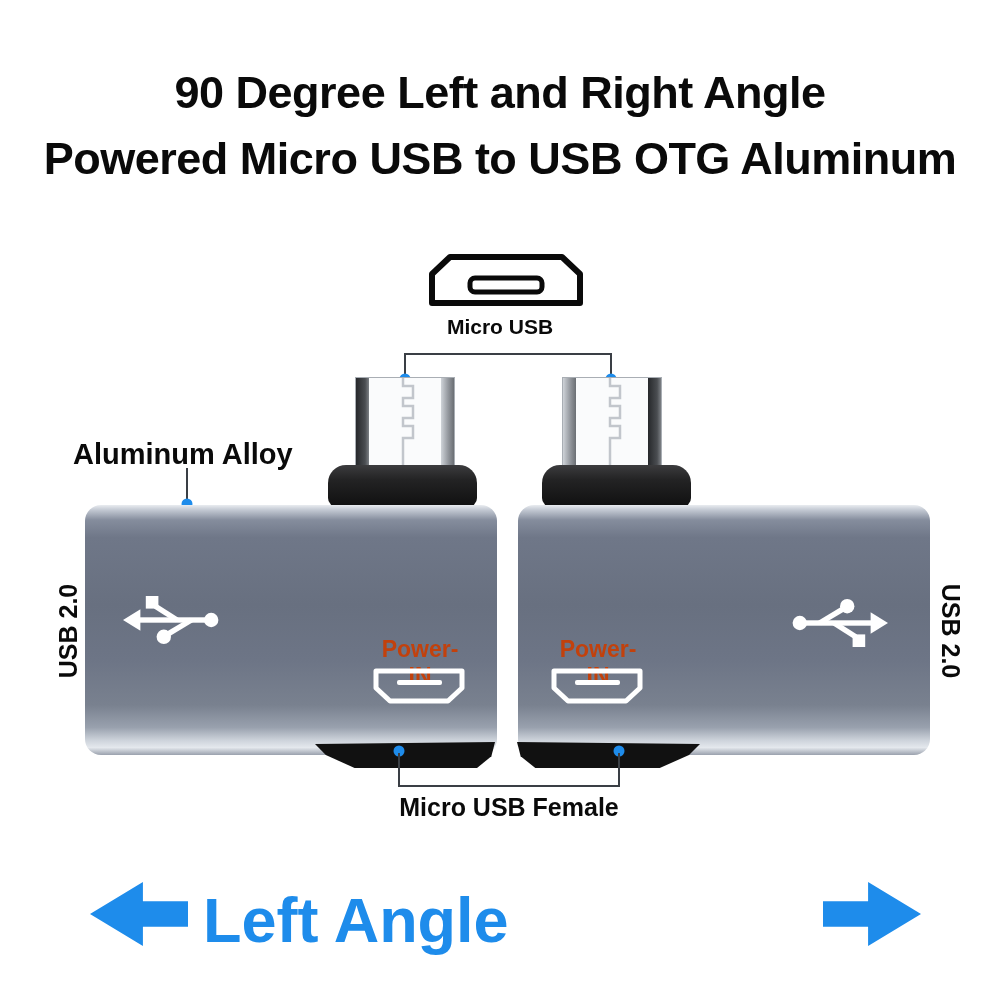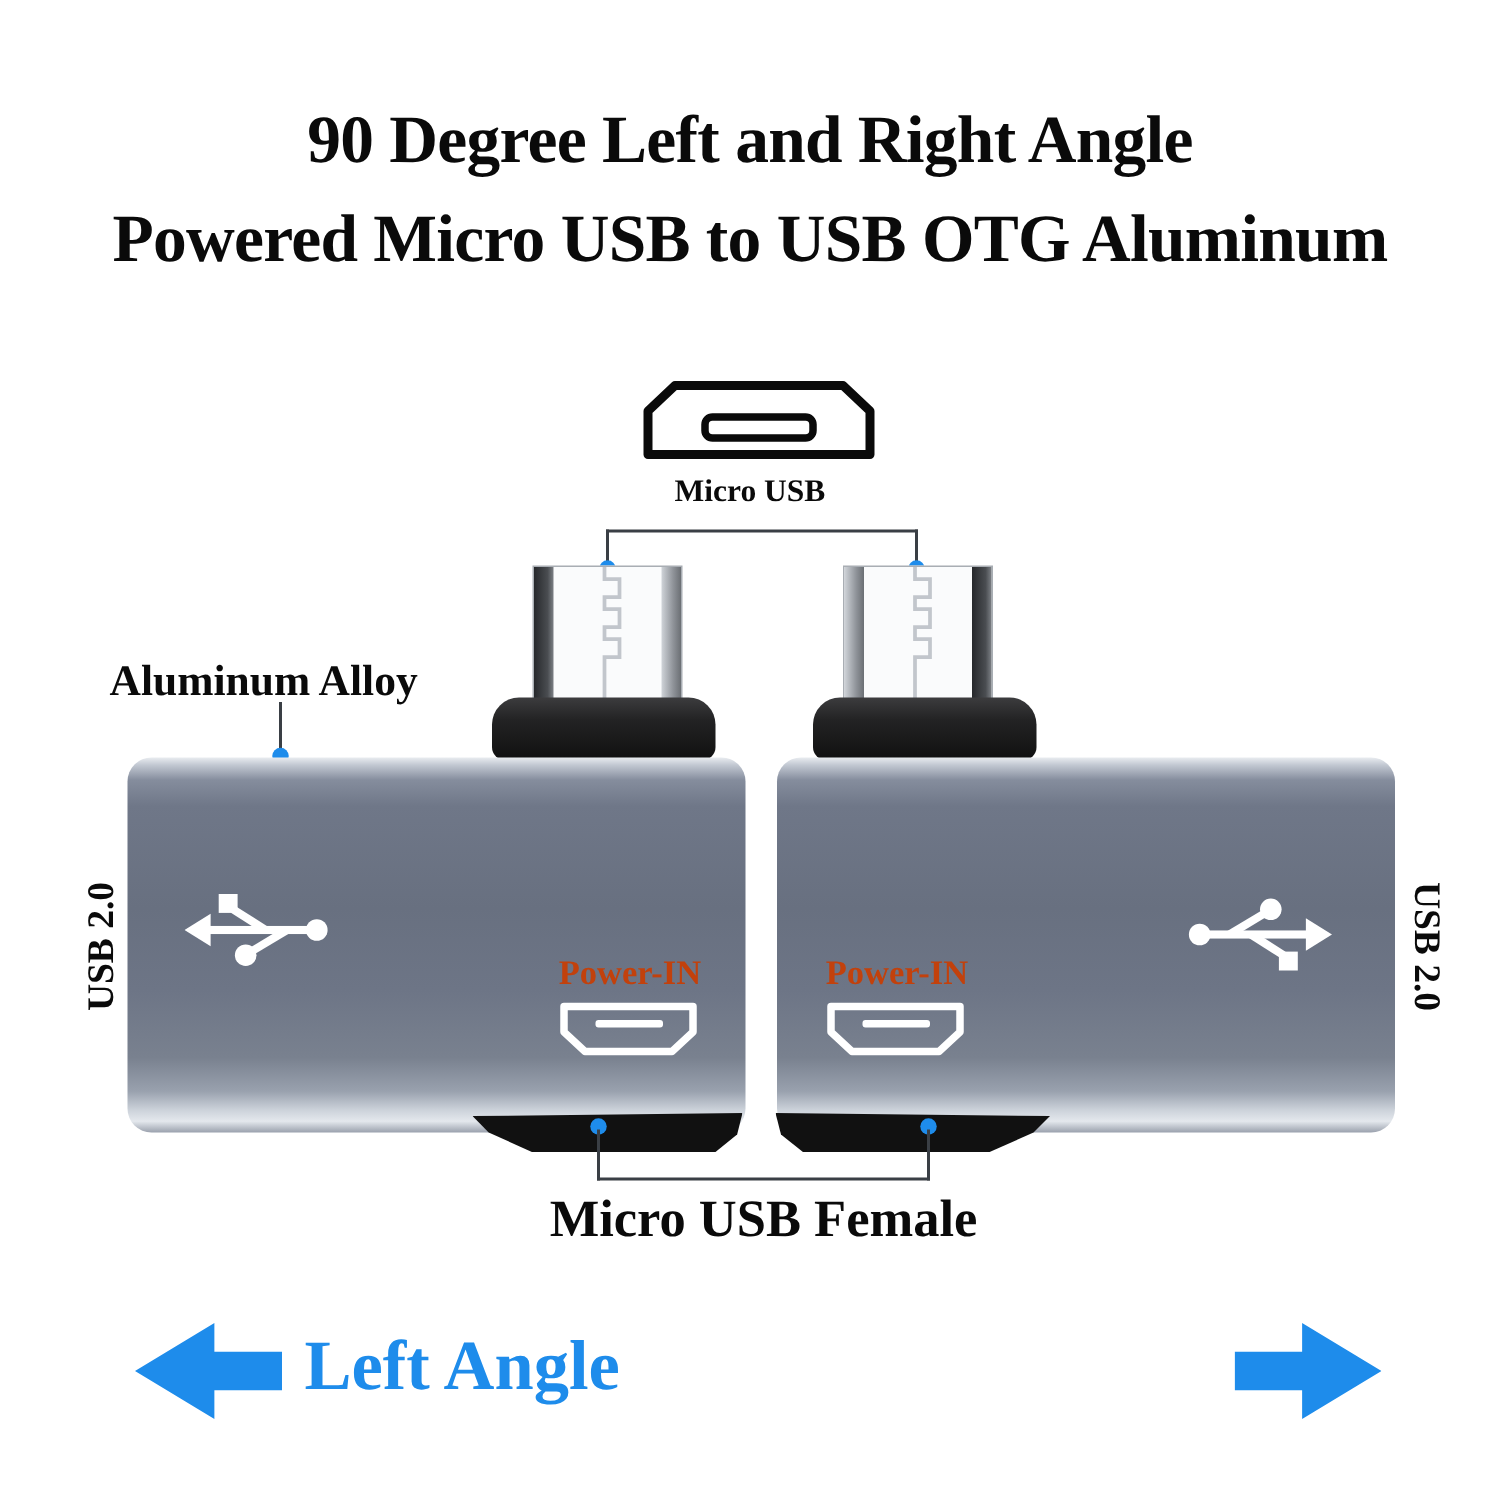--- a/index.html
+++ b/index.html
@@ -3,31 +3,31 @@
 <meta charset="utf-8">
 <style>
   :root{
     --accent:#1e8ceb;
     --ink:#0a0a0a;
     --line:#3a3f45;
   }
   html,body{margin:0;padding:0;background:#ffffff;}
   .canvas{
     position:relative;width:1000px;height:1000px;background:#ffffff;overflow:hidden;
-    font-family:Liberation Serif, serif;color:var(--ink);
+    font-family:Liberation Sans, sans-serif;color:var(--ink);
   }
   .abs{position:absolute;}
   
   .title{left:0;top:60px;width:1000px;text-align:center;
     font-size:45px;font-weight:700;letter-spacing:-0.5px;line-height:66px;color:var(--ink);}
   
   .lbl{white-space:nowrap;color:var(--ink);}
   .micro-usb-lbl{left:500px;top:315px;transform:translateX(-50%);font-size:21px;font-weight:700;}
   .alu-lbl{left:73px;top:438px;font-size:29px;font-weight:600;}
-  .bottom-lbl{left:509px;transform:translateX(-50%);font-size:35px;font-weight:600;text-align:center;}
+  .bottom-lbl{left:509px;transform:translateX(-50%);font-size:25px;font-weight:600;text-align:center;}
   .usb20{font-size:25px;font-weight:700;}
   .usb20-left{left:68px;top:631px;transform:translate(-50%,-50%) rotate(-90deg);}
   .usb20-right{left:950px;top:631px;transform:translate(-50%,-50%) rotate(90deg);}
   
   .cline{background:var(--line);}
   .dot{width:11px;height:11px;border-radius:50%;background:var(--accent);transform:translate(-50%,-50%);}
   
   .shell{width:100px;height:92px;background:#fafbfc;border:1px solid #a9aeb4;box-sizing:border-box;display:flex;}
   .strip{height:100%;}
   .strip.dark{width:13px;background:linear-gradient(90deg,#26282b,#4a4d51 70%,#7c8085);}
@@ -41,21 +41,21 @@
     background:linear-gradient(180deg,#e9ecf0 0%,#c2c8d2 2%,#858d9d 6%,#6f7788 13%,#687080 40%,#6d7586 62%,#79818f 80%,#99a1ae 89%,#ccd2da 94%,#e4e8ed 97%,#9aa1ad 100%);}
   .powerin{width:96px;text-align:center;color:#c2410c;font-size:23px;font-weight:700;}
   
   .wedge{background:#111111;}
   .wedge.l{clip-path:polygon(0 8%,100% 0,98% 55%,90% 100%,22% 100%,6% 50%);}
   .wedge.r{clip-path:polygon(0 0,100% 8%,94% 50%,78% 100%,10% 100%,2% 55%);}
   
   .arrow{width:98px;height:64px;background:var(--accent);}
   .arrow.left{clip-path:polygon(0 50%,54% 0,54% 30%,100% 30%,100% 70%,54% 70%,54% 100%);}
   .arrow.right{clip-path:polygon(100% 50%,46% 0,46% 30%,0 30%,0 70%,46% 70%,46% 100%);}
-  .dir-lbl{font-size:47px;font-weight:700;color:var(--accent);white-space:nowrap;text-align:center;}
+  .dir-lbl{font-size:63px;font-weight:700;color:var(--accent);white-space:nowrap;text-align:center;}
 </style>
 </head>
 <body>
 
 <div class="canvas">
 
   <div class="abs title">
     <div>90 Degree Left and Right Angle</div>
     <div>Powered Micro USB to USB OTG Aluminum</div>
   </div>

